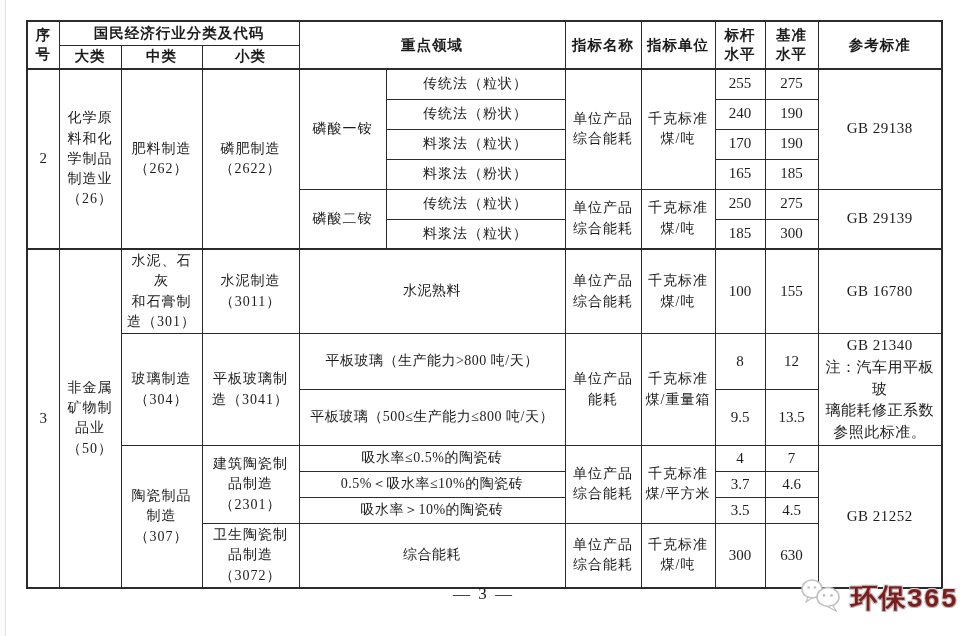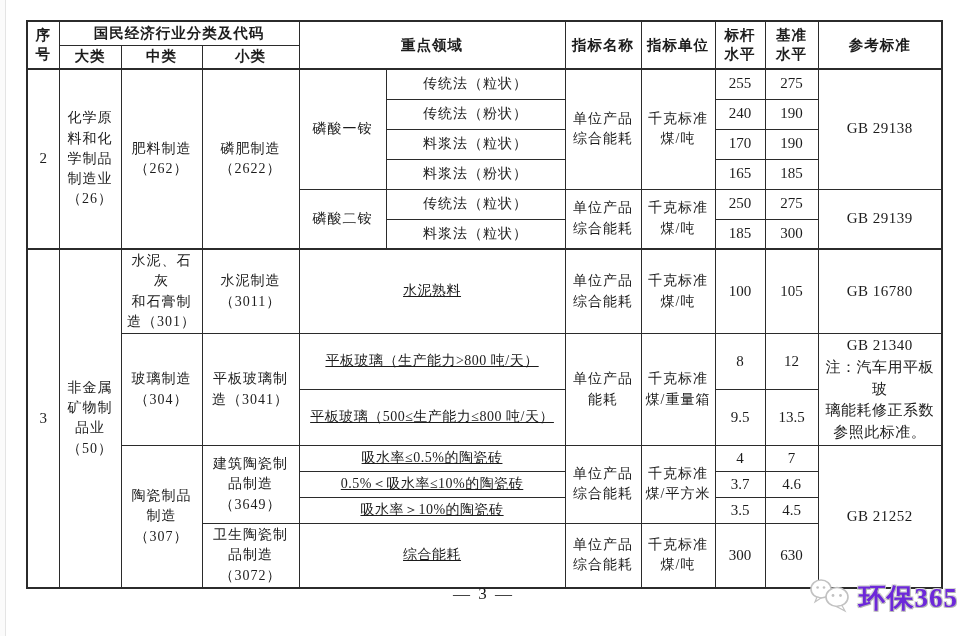--- a/index.html
+++ b/index.html
@@ -41,44 +41,44 @@
   .doc-table td.num {
     font-size: 15px;
     letter-spacing: 0;
     font-family: "Liberation Serif", "DejaVu Serif", serif;
     margin-left: 28px;
   }
   .doc-table td.ref {
     font-size: 15px;
     letter-spacing: 0.5px;
   }
-  .doc-table td.area-wide { letter-spacing: 0.5px; text-decoration: underline; }
+  .doc-table td.area-wide { letter-spacing: 0.5px; }
   .sep-top td { border-top: 2px solid #2b2b2b; }
 
   .footer-pageno {
     position: absolute;
     left: 26px; top: 584px;
     width: 915px;
     text-align: center;
     font-size: 17px;
     letter-spacing: 2px;
     color: #1c1c1c;
   }
   .watermark {
     position: absolute;
     right: 6px; top: 576px;
     display: flex;
     align-items: center;
     gap: 4px;
   }
   .watermark .brand-text {
-    font-family: Liberation Serif, serif;
+    font-family: Liberation Mono, monospace;
     font-size: 27px;
     font-weight: bold;
-    color: #6d28d9;
+    color: #7f1d1d;
     text-shadow: 1px 1px 0 #b5b5b5, -1px -1px 0 #d8d8d8, 1px -1px 0 #cccccc, -1px 1px 0 #c4c4c4;
     letter-spacing: 1px;
   }
 </style>
 </head>
 <body>
 
 <div class="page-edge"></div>
 
 <table class="doc-table">
@@ -179,21 +179,21 @@
 和石膏制
 造（301）</td>
     <td>水泥制造
 （3011）</td>
     <td colspan="2" class="area-wide">水泥熟料</td>
     <td>单位产品
 综合能耗</td>
     <td>千克标准
 煤/吨</td>
     <td class="num">100</td>
-    <td class="num">105</td>
+    <td class="num">155</td>
     <td class="ref">GB 16780</td>
   </tr>
   <tr style="height:55px">
     <td rowspan="2">玻璃制造
 （304）</td>
     <td rowspan="2">平板玻璃制
 造（3041）</td>
     <td colspan="2" class="area-wide">平板玻璃（生产能力&gt;800 吨/天）</td>
     <td rowspan="2">单位产品
 能耗</td>
@@ -209,21 +209,21 @@
   <tr style="height:55px">
     <td colspan="2" class="area-wide">平板玻璃（500≤生产能力≤800 吨/天）</td>
     <td class="num">9.5</td>
     <td class="num">13.5</td>
   </tr>
   <tr style="height:26px">
     <td rowspan="4">陶瓷制品
 制造（307）</td>
     <td rowspan="3">建筑陶瓷制
 品制造
-（3649）</td>
+（2301）</td>
     <td colspan="2" class="area-wide">吸水率≤0.5%的陶瓷砖</td>
     <td rowspan="3">单位产品
 综合能耗</td>
     <td rowspan="3">千克标准
 煤/平方米</td>
     <td class="num">4</td>
     <td class="num">7</td>
     <td rowspan="4" class="ref">GB 21252</td>
   </tr>
   <tr style="height:26px">

